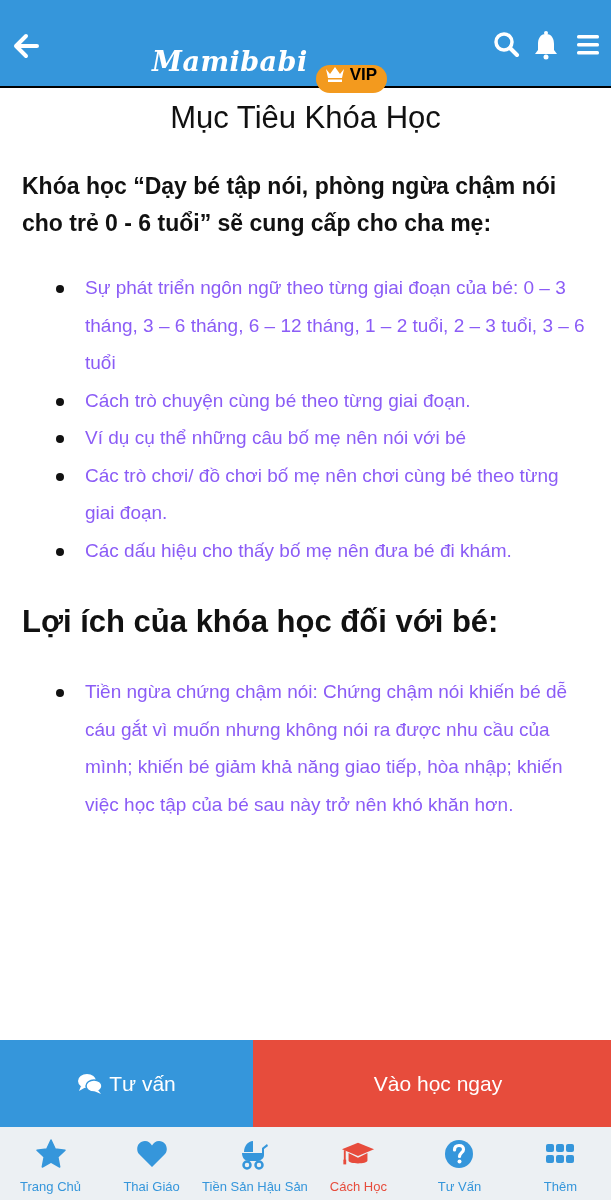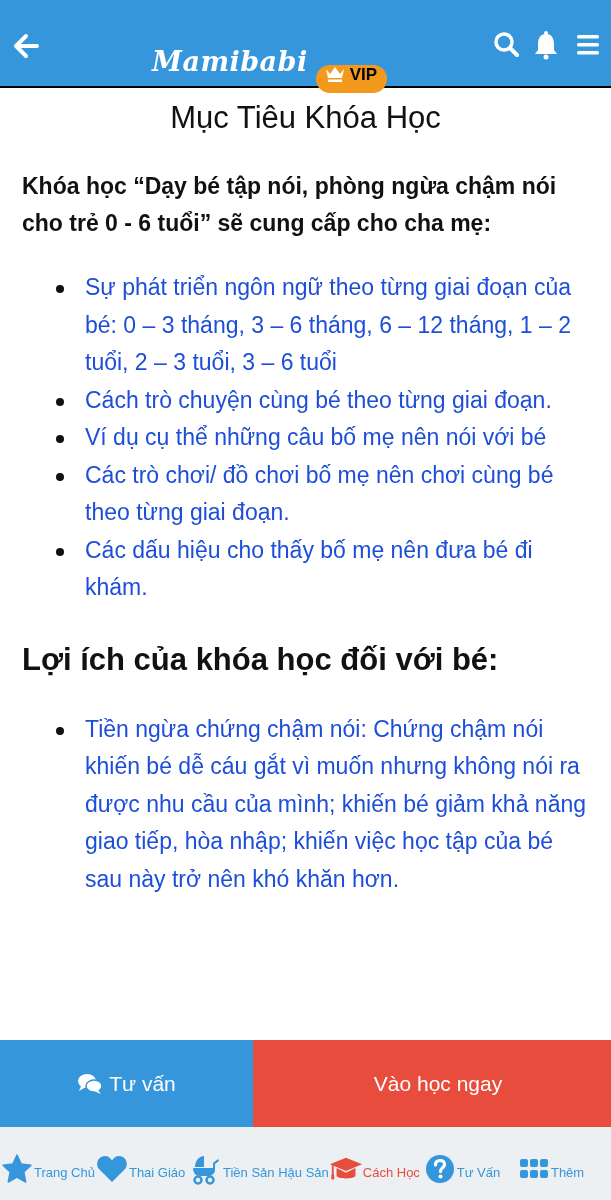--- a/index.html
+++ b/index.html
@@ -33,21 +33,21 @@
     }
     .page-title {
       text-align: center; font-size: 31px; font-weight: normal; margin-top: 6px; height: 44px; line-height: 44px;
       color: #111;
     }
     .intro {
       font-weight: bold; font-size: 23px; line-height: 37px; margin-top: 28px;
     }
     ul.bullets { list-style: none; margin-top: 27px; padding-left: 63px; }
     ul.bullets li {
-      position: relative; font-size: 23px; line-height: 37.5px; color: #1d4ed8;
+      position: relative; font-size: 19px; line-height: 37.5px; color: #8b5cf6;
     }
     ul.bullets li::before {
       content: ""; position: absolute; left: -29px; top: 16px; width: 8px; height: 8px;
       border-radius: 50%; background: #111;
     }
     .section-title { font-weight: bold; font-size: 31px; line-height: 37px; margin-top: 34px; }
     ul.bullets.second { margin-top: 33px; }
 
     .cta-bar { position: absolute; top: 1040px; left: 0; width: 611px; height: 87px; display: flex; }
     .cta-consult {
@@ -57,21 +57,21 @@
     .cta-consult svg { margin-right: 6px; }
     .cta-learn {
       flex: 1; height: 87px; background: #e74c3c; color: #fff; font-size: 21px;
       display: flex; align-items: center; justify-content: center; cursor: pointer; padding-left: 12px;
     }
 
     .tabbar {
       position: absolute; top: 1127px; left: 0; width: 611px; height: 73px;
       background: #ecf0f3; display: flex;
     }
-    .tab { flex: 1; display: flex; flex-direction: row; align-items: center; padding-top: 10px; cursor: pointer; }
+    .tab { flex: 1; display: flex; flex-direction: column; align-items: center; padding-top: 10px; cursor: pointer; }
     .tab .ticon { width: 34px; height: 34px; display: flex; align-items: center; justify-content: center; }
     .tab .tlabel { font-size: 13px; margin-top: 8px; color: #3596db; white-space: nowrap; }
     .tab.active .tlabel { color: #e74c3c; }
   </style>
 </head>
 <body>
 
 <div class="header">
   <div class="back">
     <svg width="32" height="32" viewBox="0 0 32 32">

